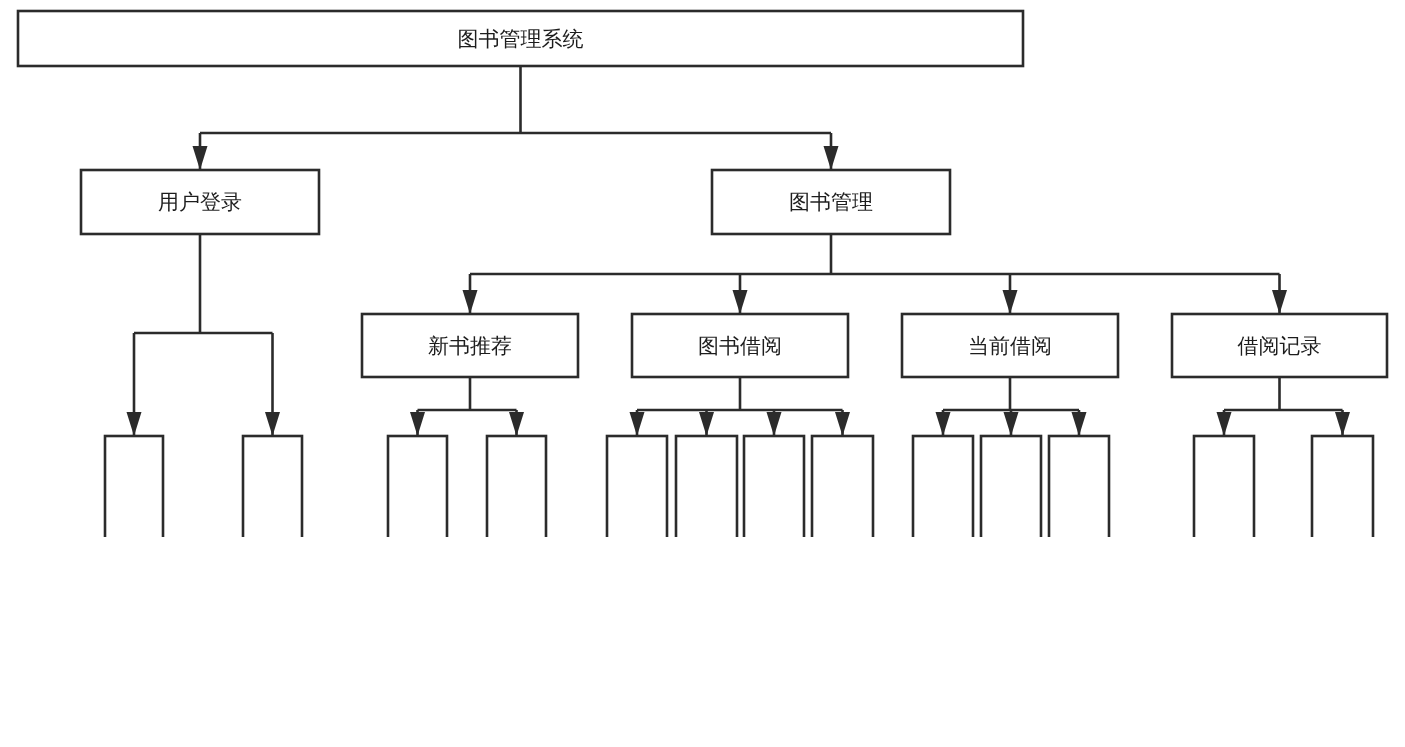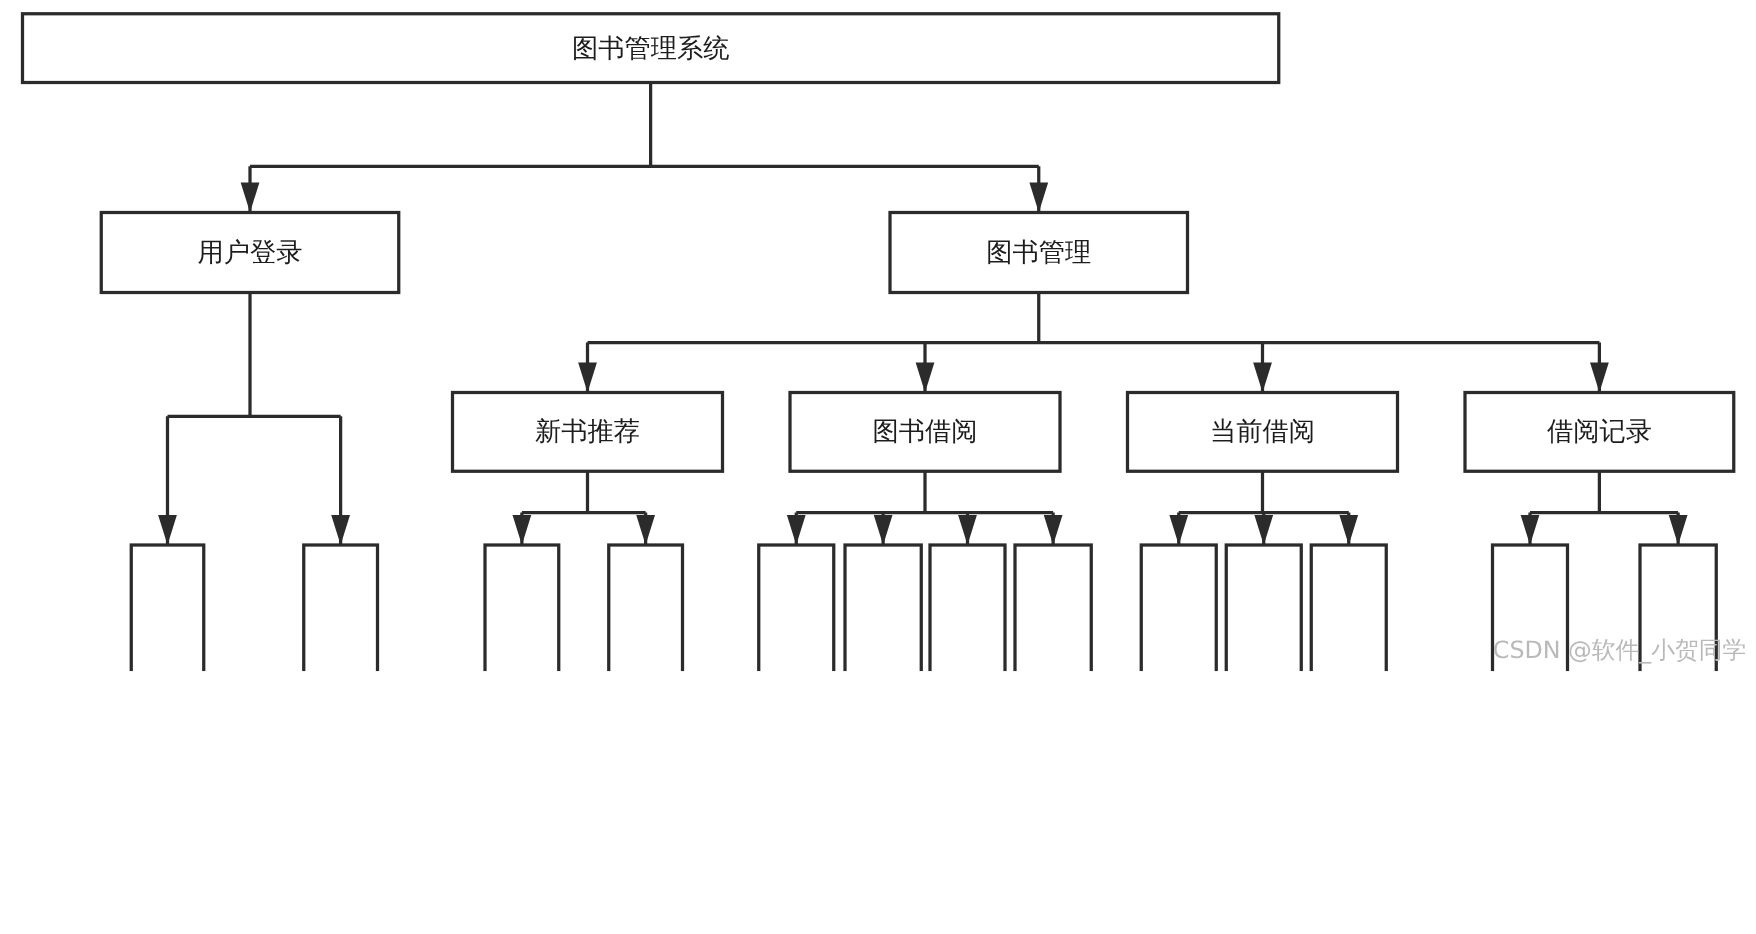--- a/index.html
+++ b/index.html
@@ -221,15 +221,14 @@
         <span class="leaf-label">确认归还（管理员）</span>
       </div>
       <div class="leaf-label-wrap" style="left: 1194px; top: 446px; width: 60px; height: 277px; align-items: center;">
         <span class="leaf-label">新增借阅记录</span>
       </div>
       <div class="leaf-label-wrap" style="left: 1312px; top: 446px; width: 61px; height: 277px; align-items: center;">
         <span class="leaf-label">查询借阅记录</span>
       </div>
     </div>
 
-  <div class="watermark">CSDN @软件_小贺同学</div>
 
 </div>
 
 </body></html>

